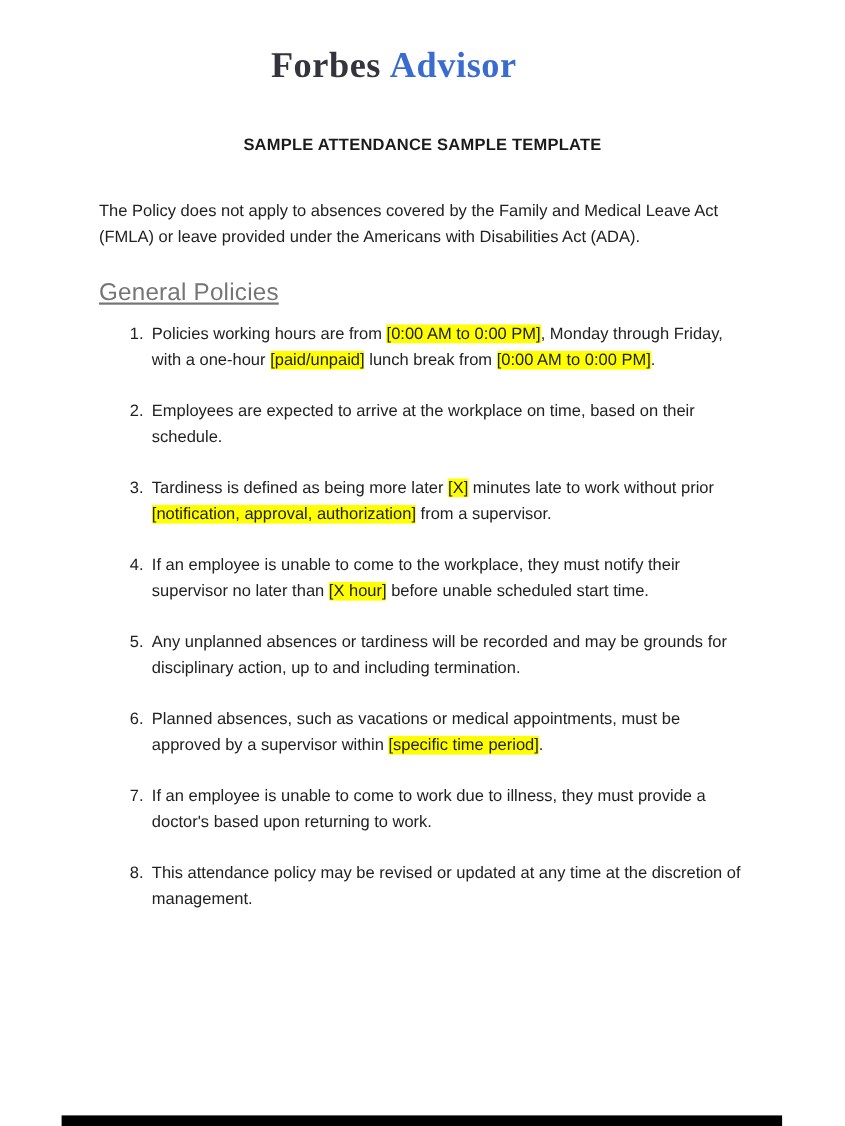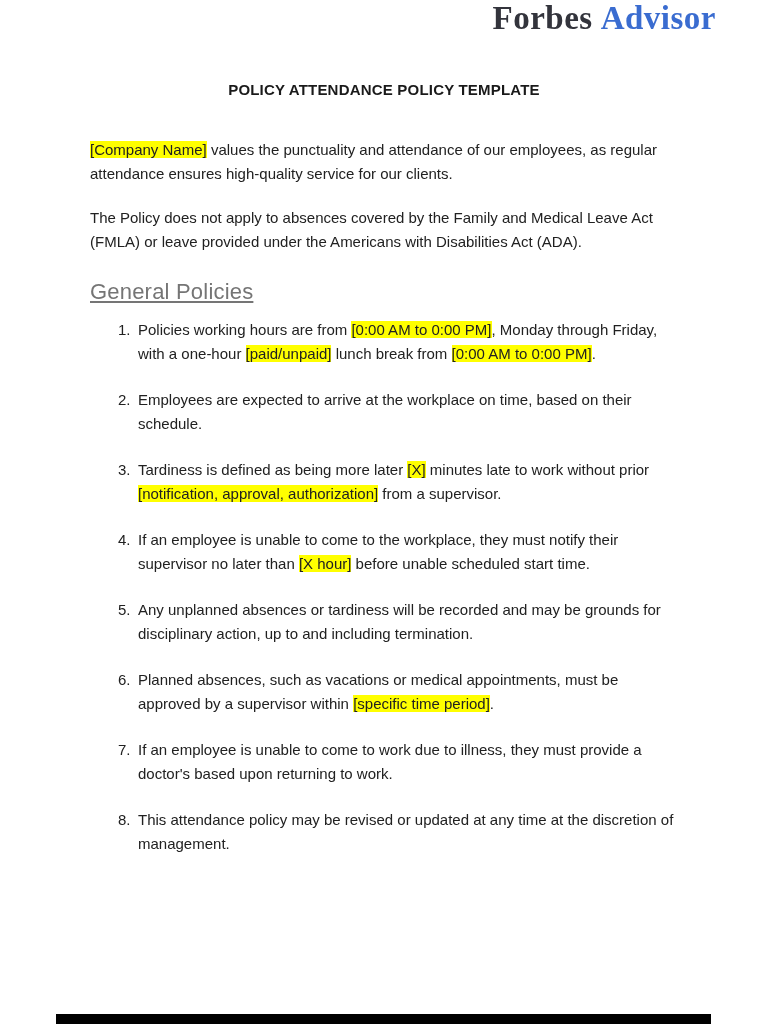--- a/index.html
+++ b/index.html
@@ -17,22 +17,23 @@
     color: var(--body-text);
   }
   .page {
     position: relative;
     width: 768px;
     height: 1024px;
     background: var(--page-bg);
     overflow: hidden;
   }
   .logo-row {
+    padding-top: 42px;
     padding-right: 52px;
-    text-align: right;
+    text-align: center;
   }
   .logo {
     font-family: "Liberation Serif", "DejaVu Serif", serif;
     font-weight: bold;
     font-size: 33px;
     letter-spacing: 0.5px;
     white-space: nowrap;
   }
   .logo .forbes { color: var(--forbes-dark); }
   .logo .advisor { color: var(--advisor-blue); margin-left: 8px; }
@@ -90,25 +91,24 @@
 <body>
 
 <div class="page">
 
   <div class="logo-row">
     <div class="logo">
       <span class="forbes">Forbes</span><span class="advisor">Advisor</span>
     </div>
   </div>
 
-  <div class="doc-title">POLICY ATTENDANCE POLICY TEMPLATE</div>
+  <div class="doc-title">SAMPLE ATTENDANCE SAMPLE TEMPLATE</div>
 
   <div class="content">
 
-    <p class="para"><span class="hl">[Company Name]</span><span> values the punctuality and attendance of our employees, as regular attendance ensures high-quality service for our clients.</span></p>
     <p class="para"><span>The Policy does not apply to absences covered by the Family and Medical Leave Act (FMLA) or leave provided under the Americans with Disabilities Act (ADA).</span></p>
 
     <h2 class="section-heading">General Policies</h2>
 
     <ol class="policy-list">
       <li>
         <span class="num">1.</span>
         <span class="item-text"><span>Policies working hours are from </span><span class="hl">[0:00 AM to 0:00 PM]</span><span>, Monday through Friday, with a one-hour </span><span class="hl">[paid/unpaid]</span><span> lunch break from </span><span class="hl">[0:00 AM to 0:00 PM]</span><span>.</span></span>
       </li>
       <li>

